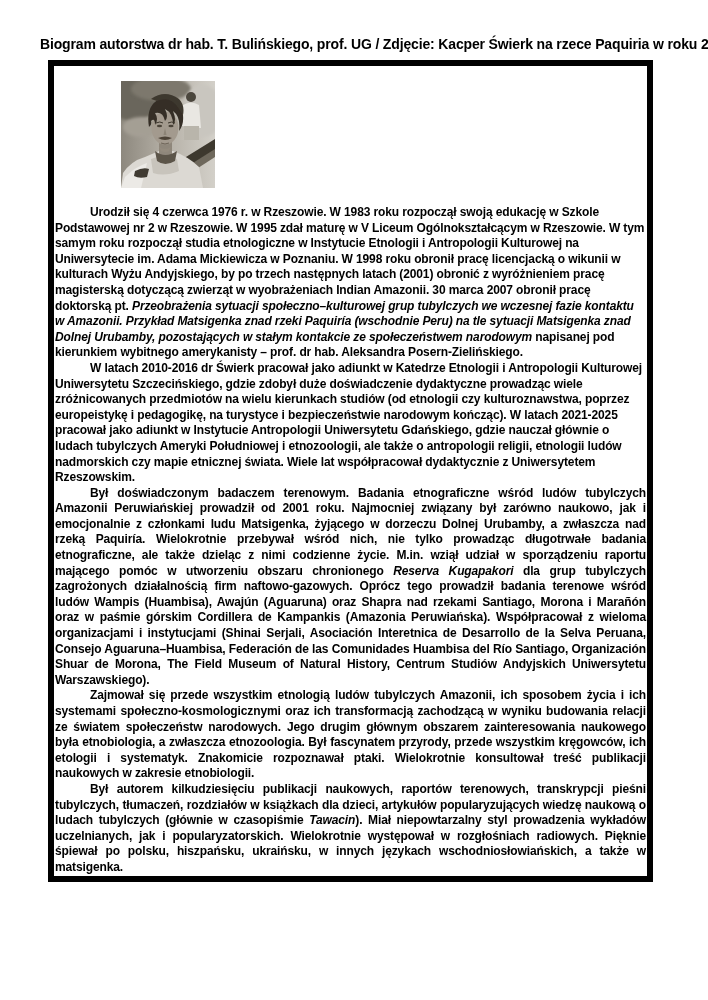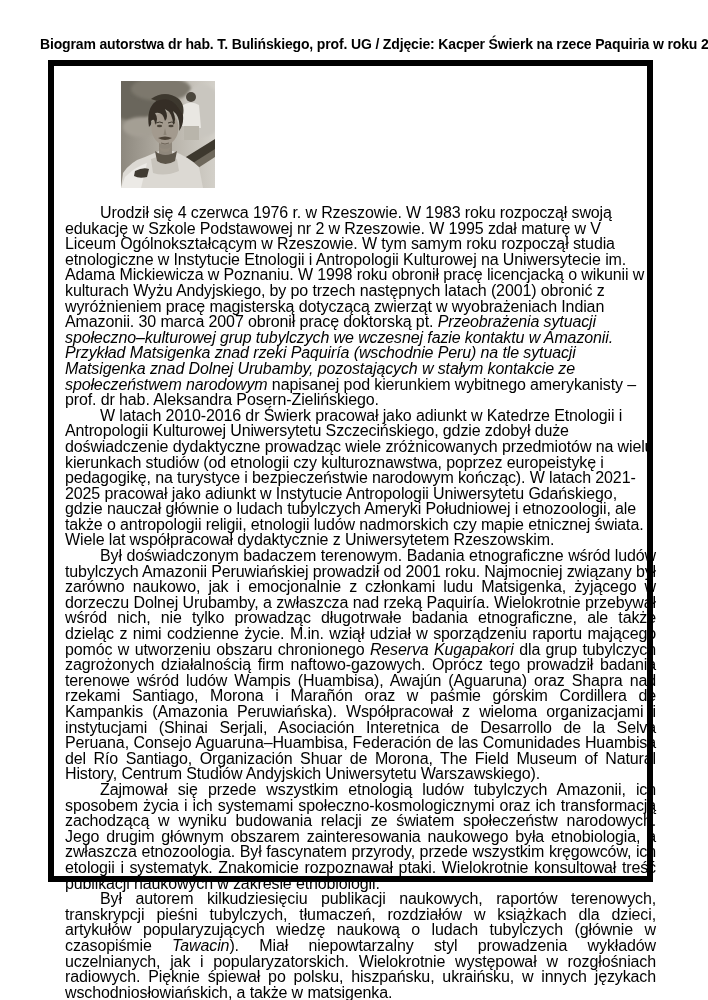--- a/index.html
+++ b/index.html
@@ -49,26 +49,27 @@
     left: 408px;
     top: 36px;
     font-weight: bold;
     font-size: 16px;
     line-height: 22px;
     letter-spacing: -0.2px;
     white-space: nowrap;
   }
   .bio {
     position: absolute;
-    left: 11px;
+    left: 1px;
     top: 139px;
     width: 591px;
-    font-size: 16px;
+    font-size: 12px;
     line-height: 15.6px;
     letter-spacing: -0.12px;
+    font-weight: bold;
   }
   .bio p {
     margin: 0;
     text-indent: 35px;
   }
   .bio .italic { font-style: italic; }
 </style>
 </head>
 <body>
 

